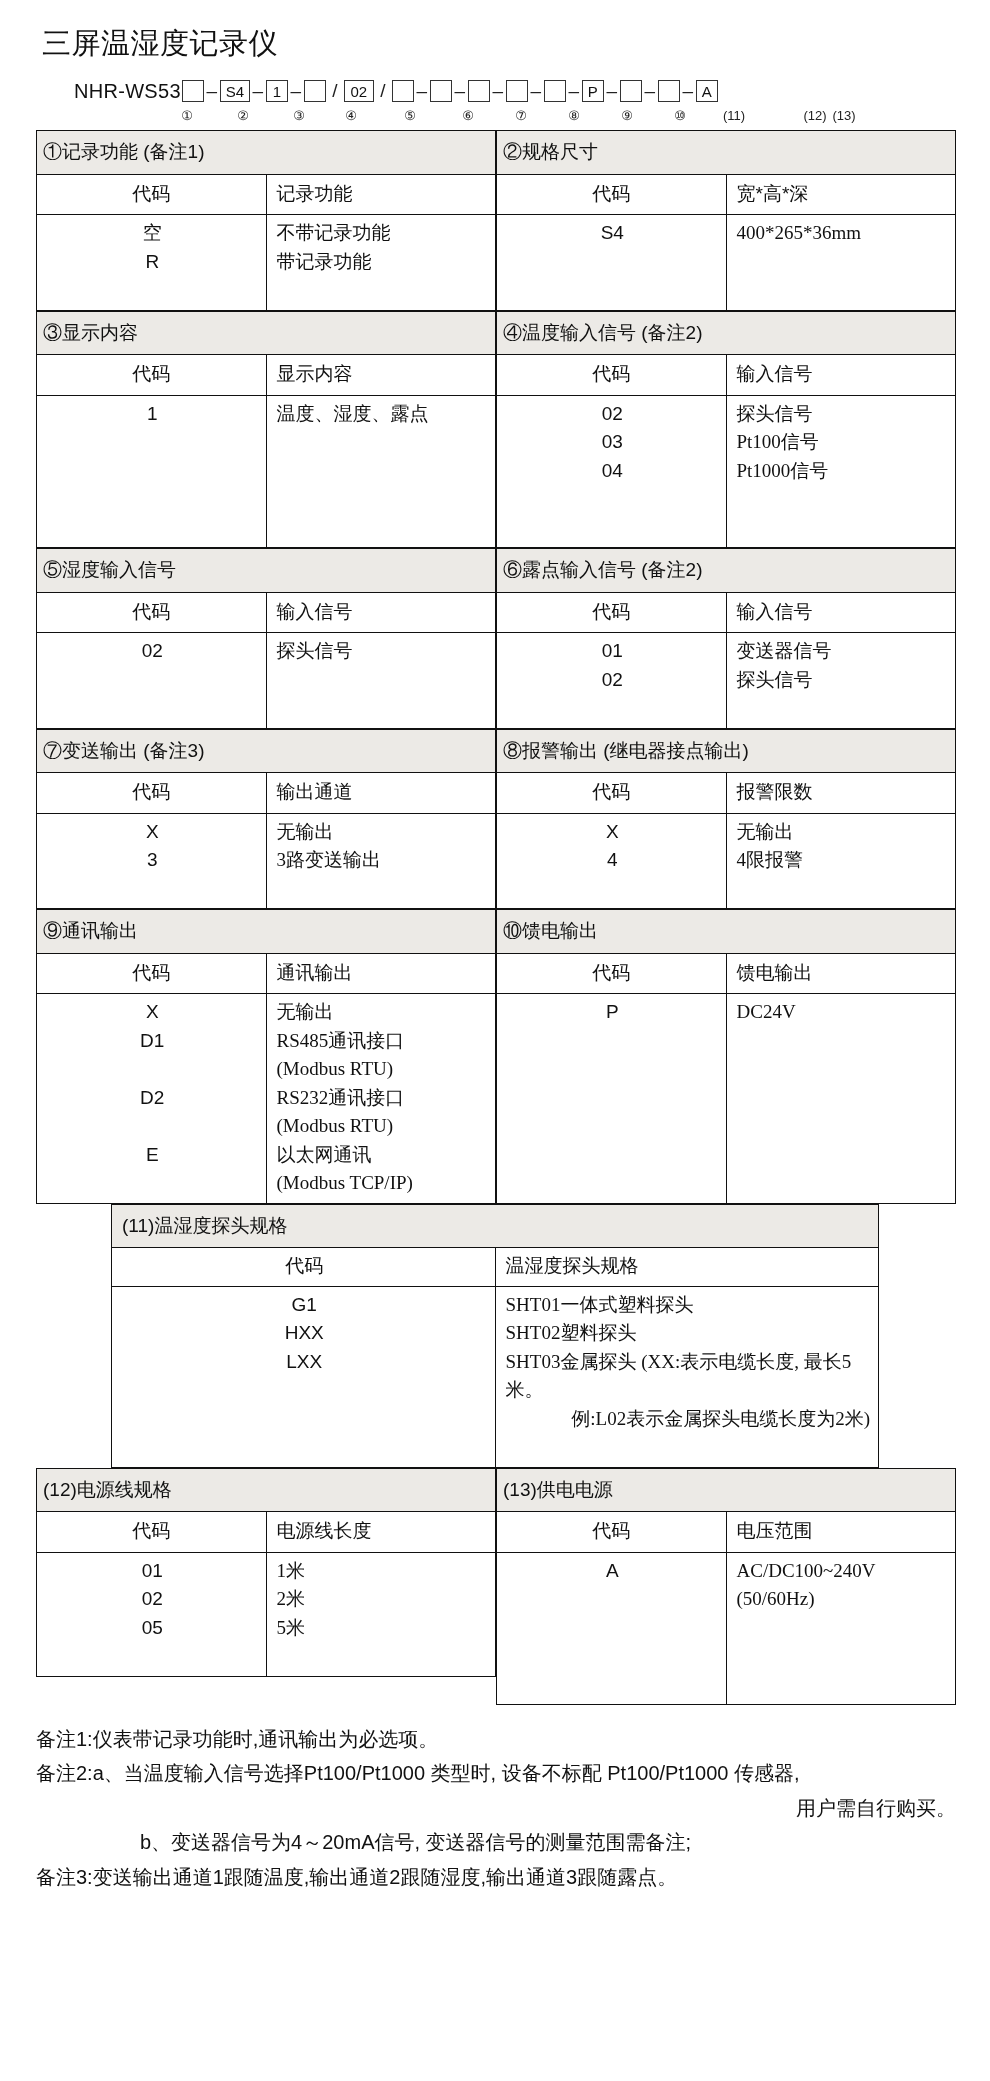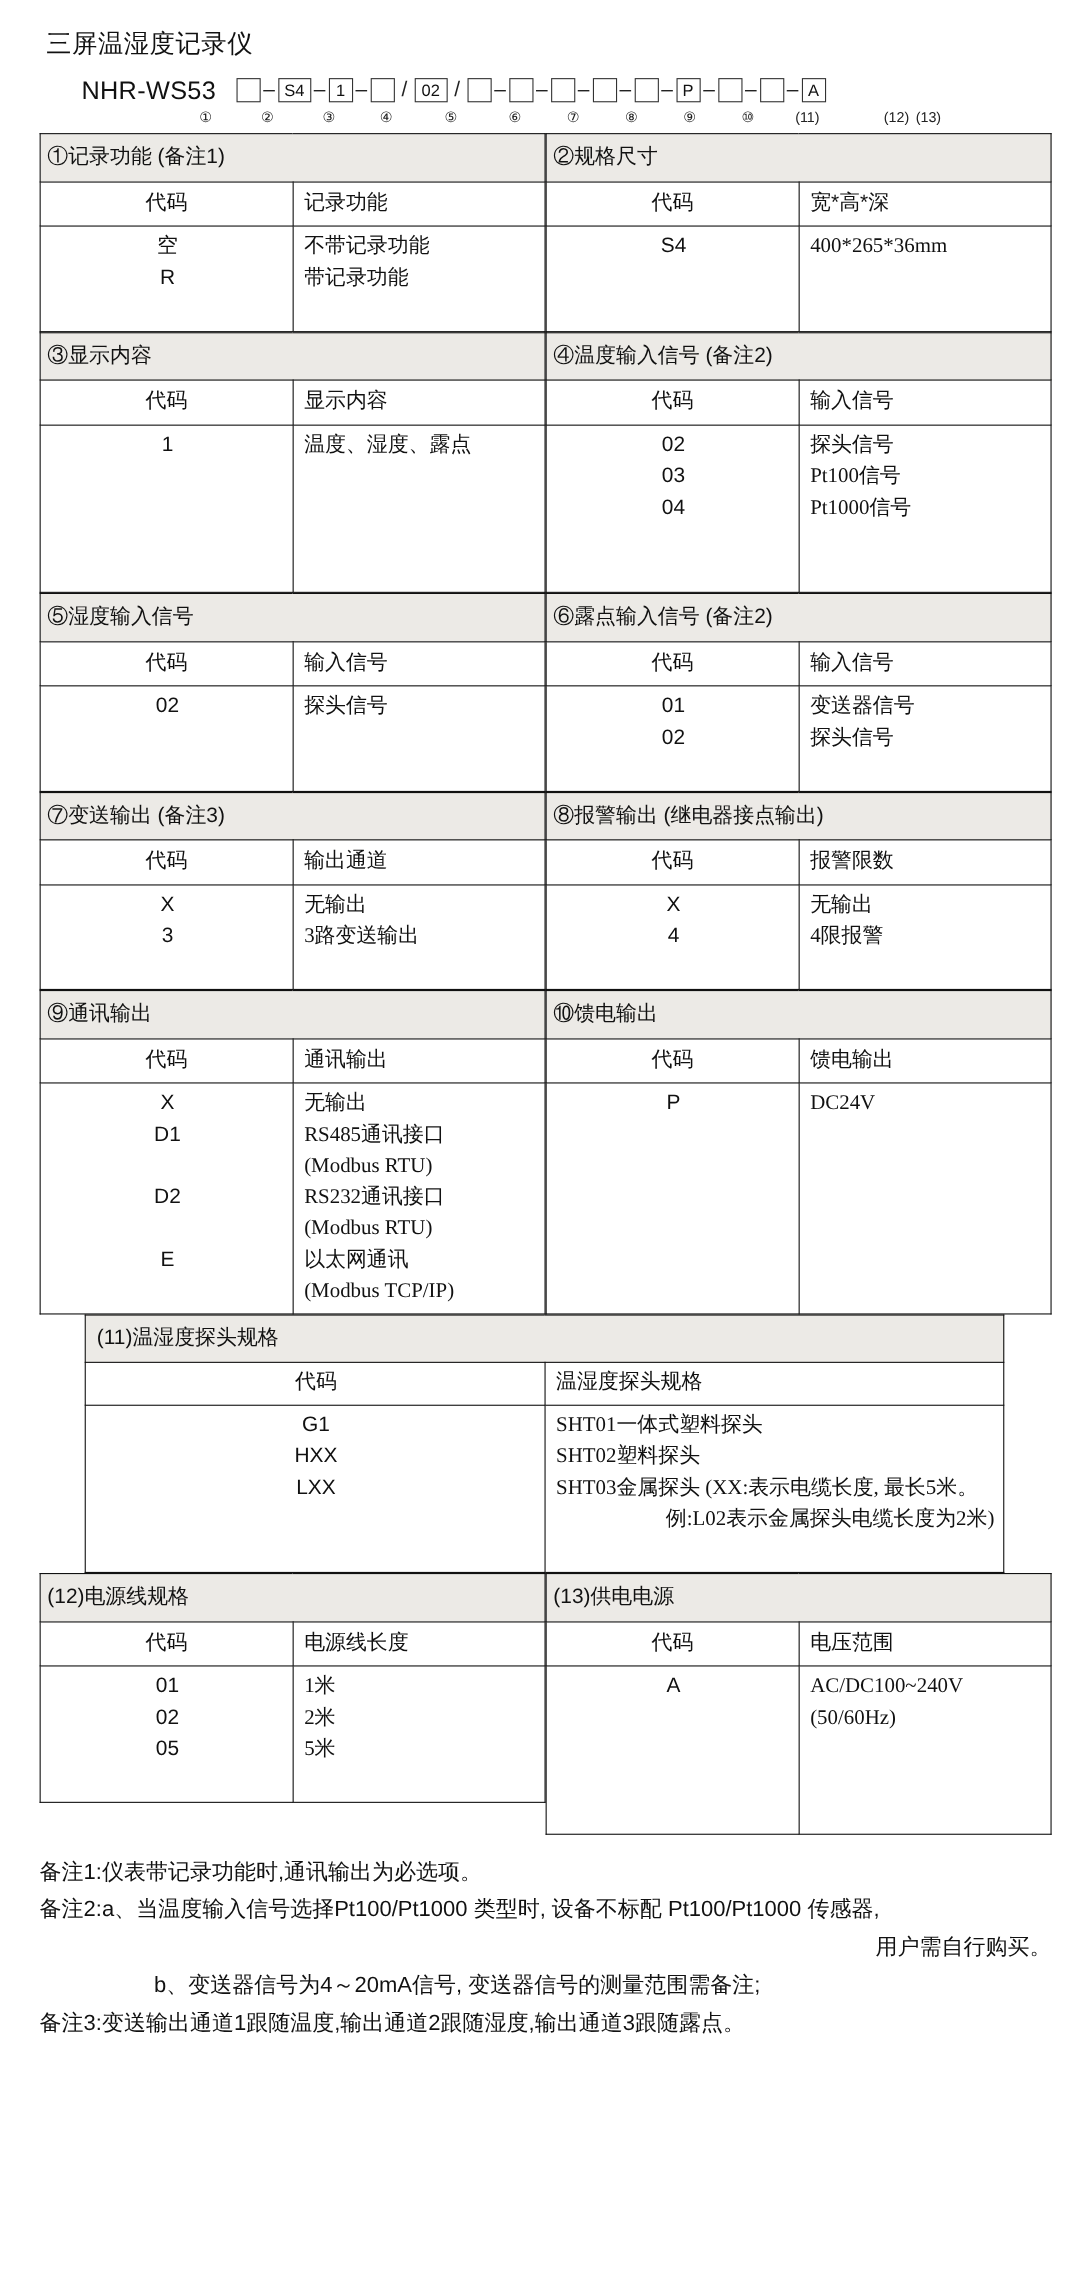--- a/index.html
+++ b/index.html
@@ -20,38 +20,38 @@
     min-height: 2081px;
     padding: 0;
     box-sizing: border-box;
   }
   .inner {
     padding: 18px 36px 20px 36px;
   }
 
   
   .doc-title {
-    font-size: 23px;
+    font-size: 29px;
     letter-spacing: 0.5px;
     margin: 6px 0 10px 6px;
     font-weight: 400;
     color: #111;
   }
 
   
   .model-row {
     display: flex;
     align-items: center;
     margin-left: 38px;
     height: 34px;
   }
   .model-prefix {
-    font-size: 23px;
+    font-size: 20px;
     letter-spacing: 0.3px;
-    margin-right: 18px;
+    margin-right: 1px;
   }
   .box {
     display: inline-flex;
     align-items: center;
     justify-content: center;
     border: 1px solid #333;
     height: 22px;
     min-width: 22px;
     padding: 0 2px;
     box-sizing: border-box;
@@ -123,21 +123,21 @@
     padding: 7px 6px;
   }
   table.half tr.sub-row td {
     padding: 5px 10px 6px 10px;
   }
   .pair.joined > .halfbox:first-child table.half { border-right: none; }
   .pair.joined > .halfbox:first-child table.half td:last-child { border-right: 1px solid #111; }
 
   table.full {
     border-collapse: collapse;
-    width: 836px;
+    width: 768px;
     margin: 0 auto;
     table-layout: fixed;
   }
   table.full td {
     border: 1px solid #111;
     vertical-align: top;
     padding: 4px 8px 5px 10px;
     font-size: 19px;
     line-height: 1.5;
   }

